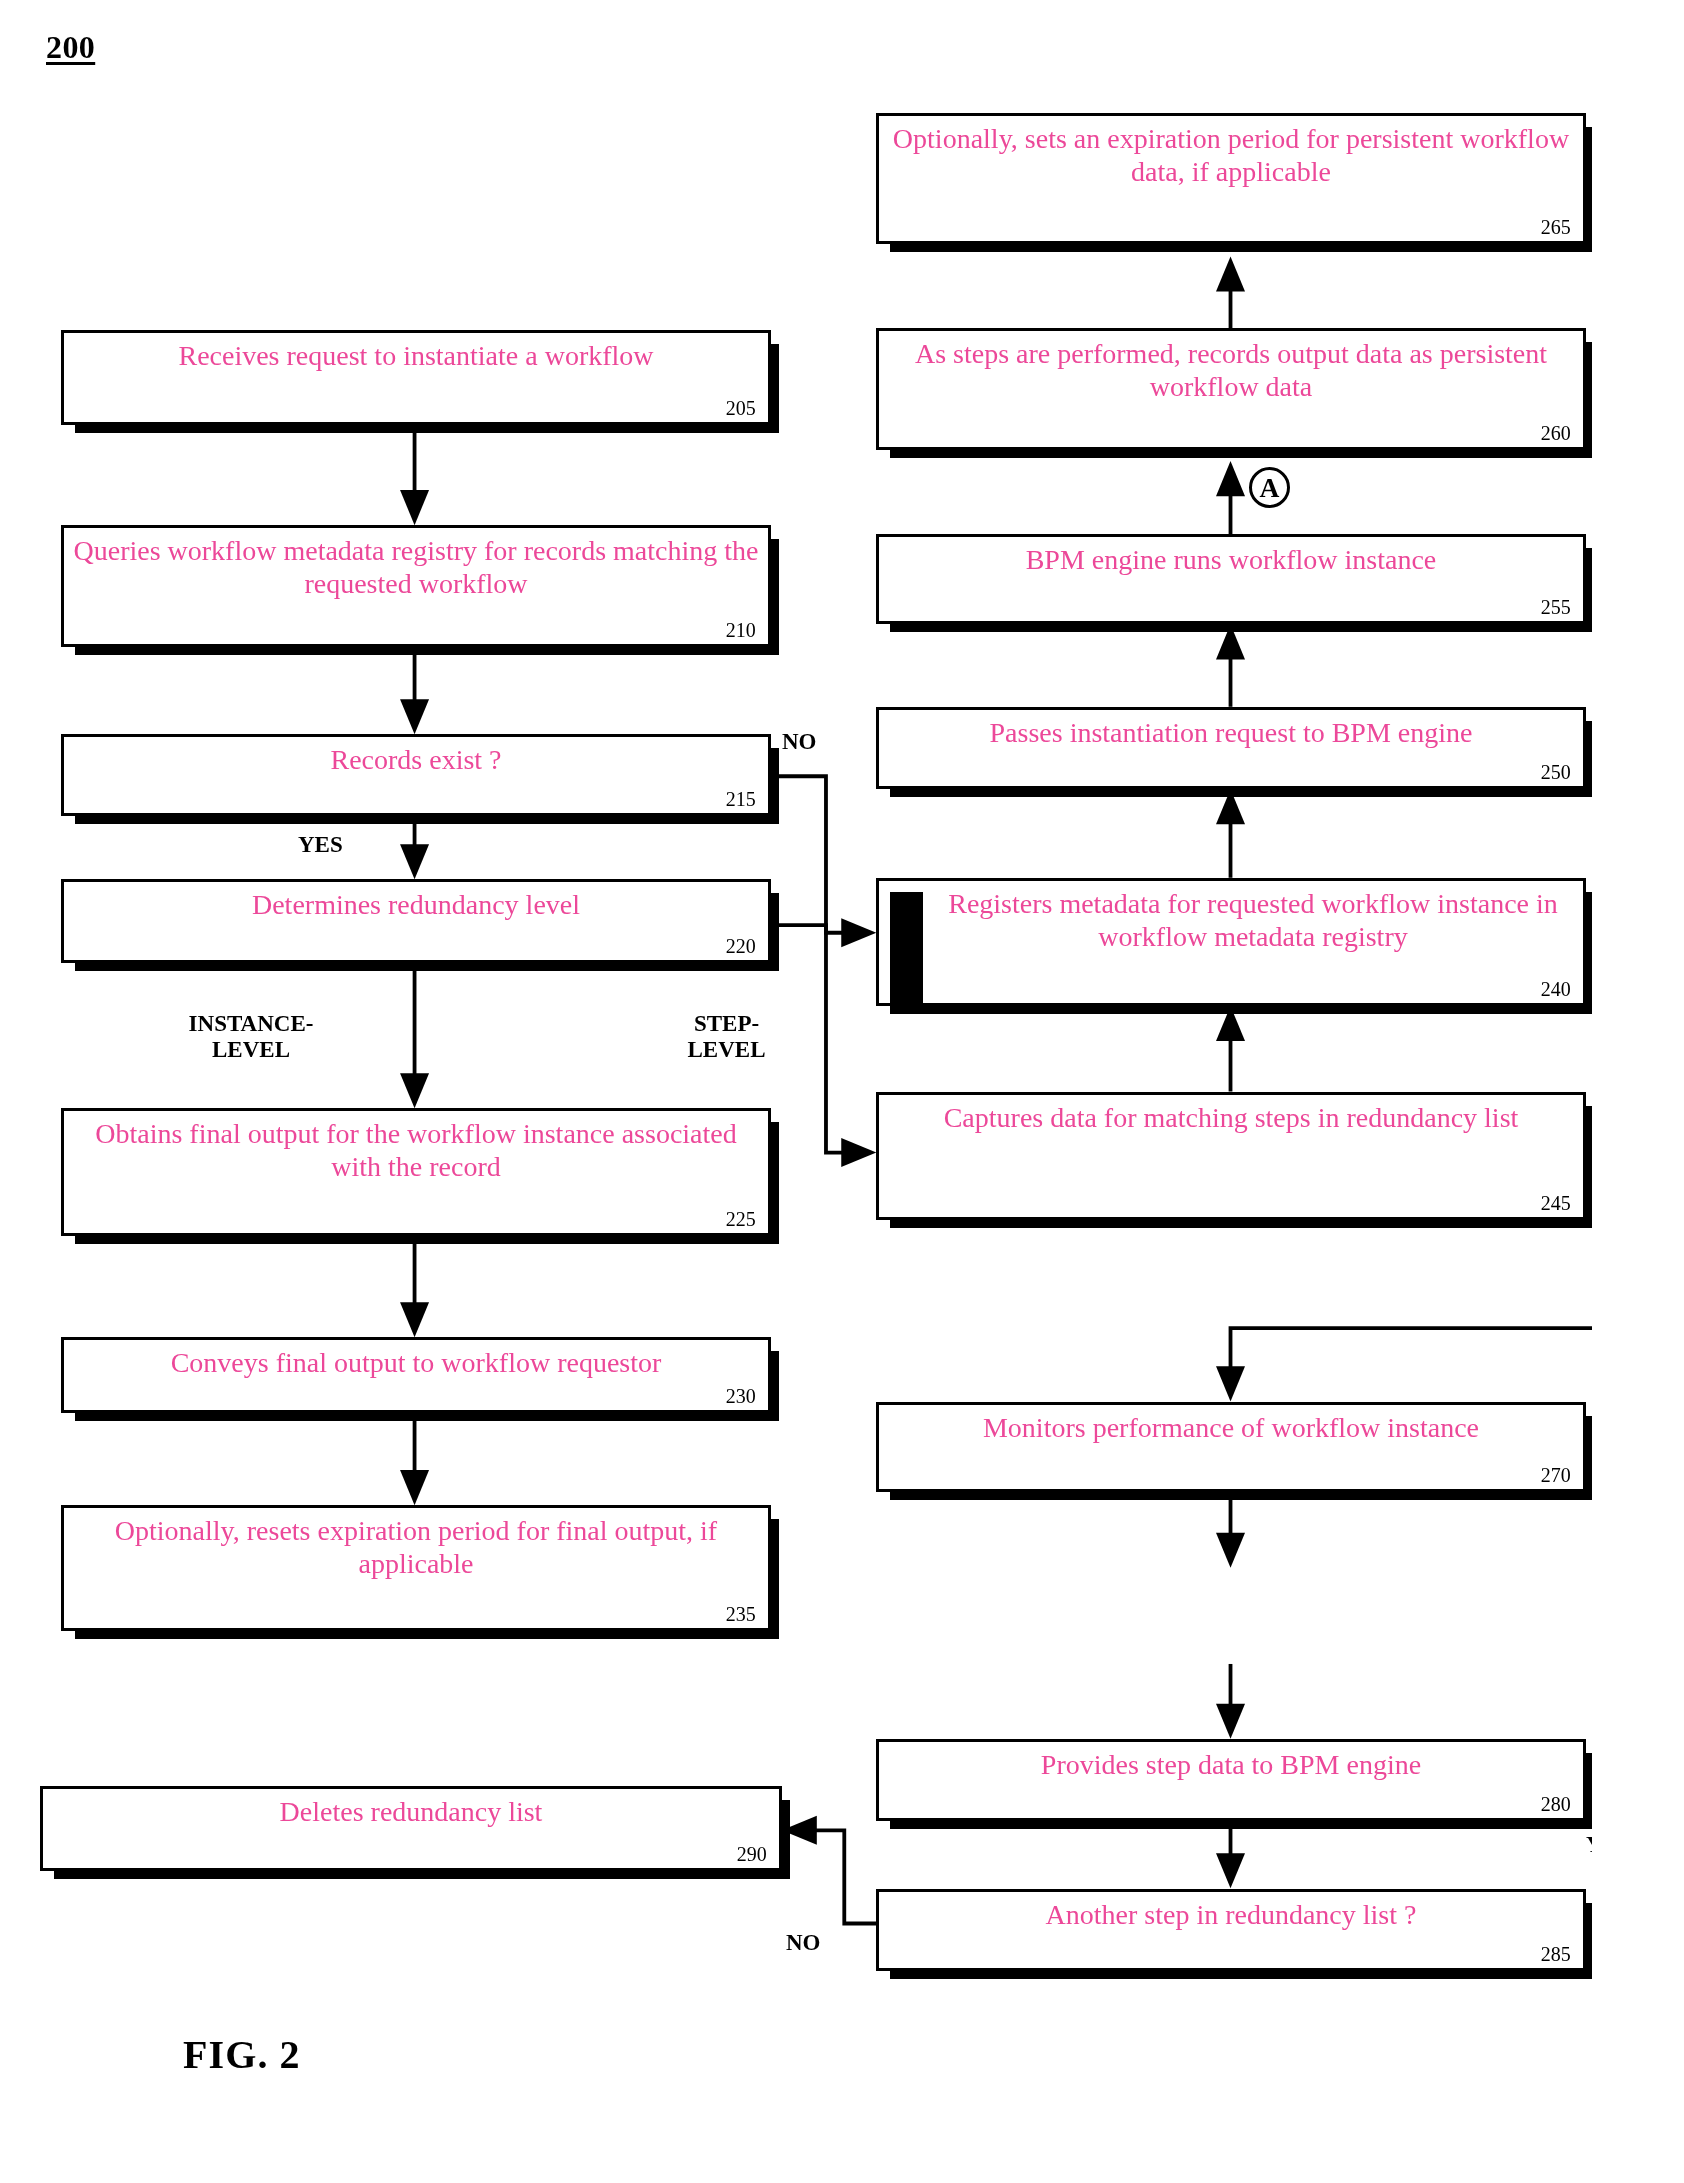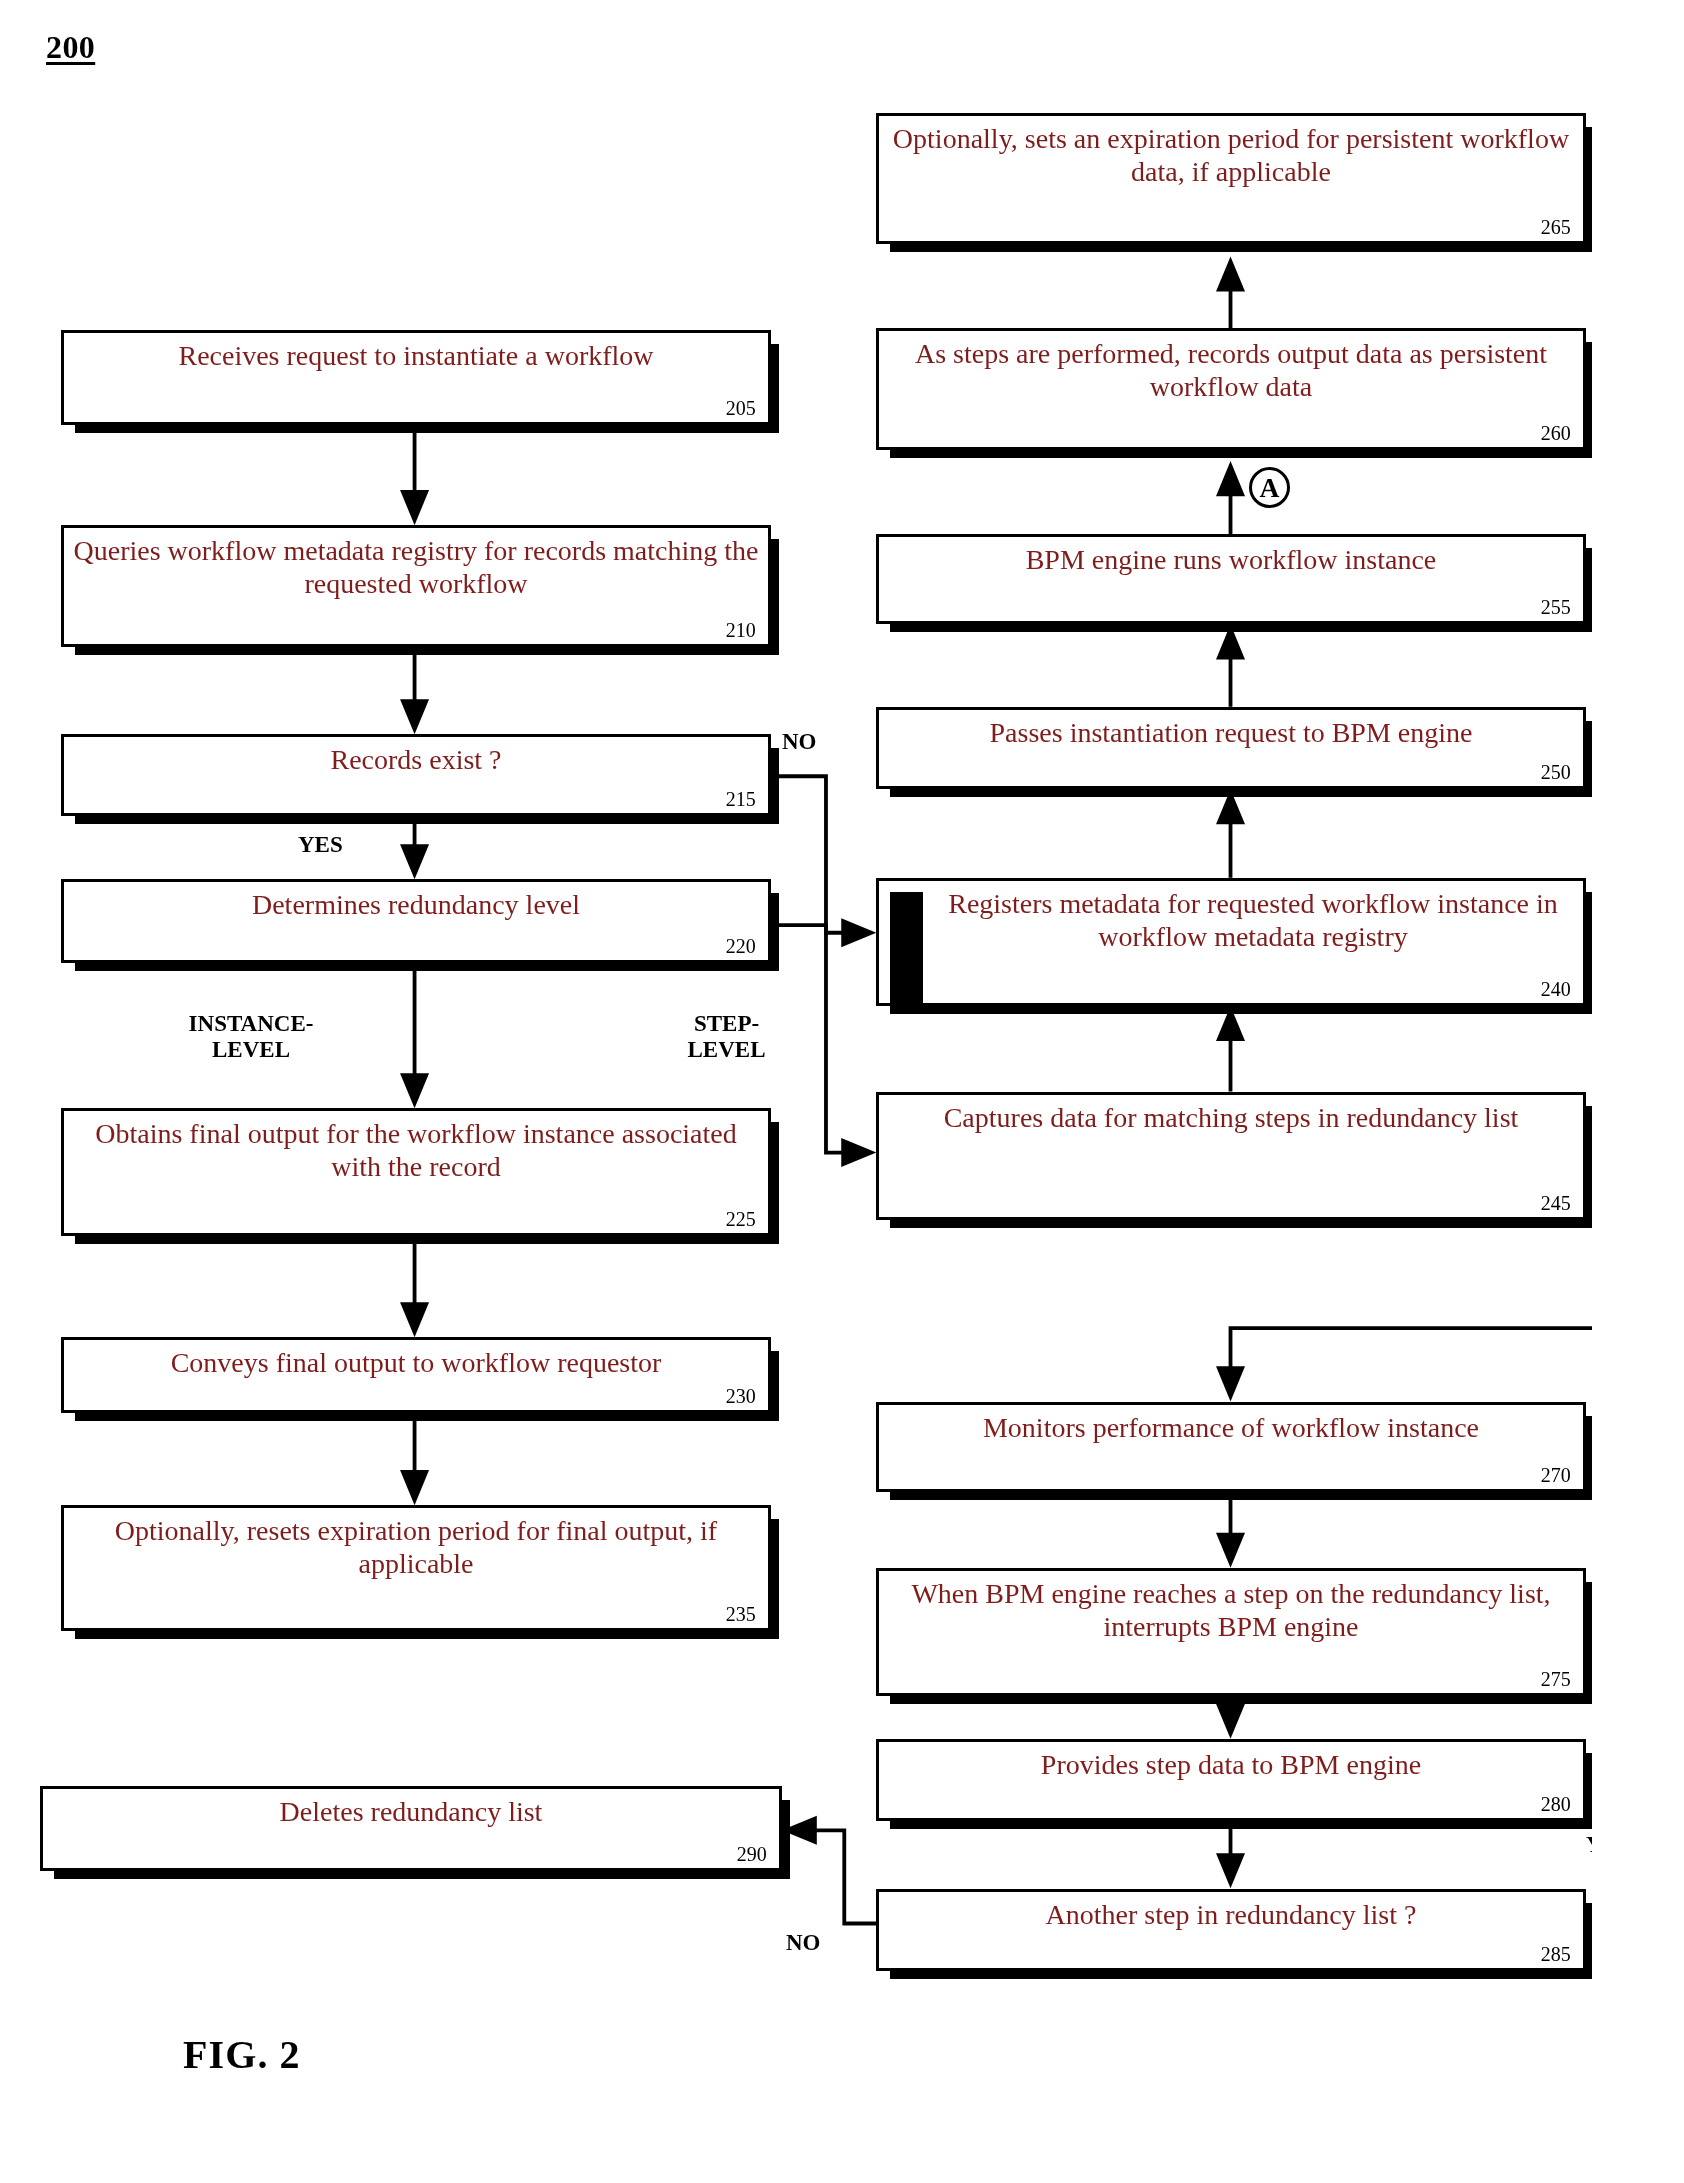--- a/index.html
+++ b/index.html
@@ -66,21 +66,21 @@
     background: #ffffff;
   }
   .box-text {
     position: absolute;
     left: 9.2px;
     right: 9.2px;
     top: 6.1px;
     text-align: center;
     font-size: 28px;
     line-height: 1.18;
-    color: #7f1d1d;
+    color: #ec4899;
   }
   .box-ref {
     position: absolute;
     right: 12.2px;
     bottom: 3.1px;
     font-size: 20px;
     line-height: 1.1;
     color: #000;
   }
 
@@ -291,26 +291,20 @@
     </div>
   </div>
 
   <div class="box" style="left:876px; top:1402px; width:710px; height:90px;">
     <div class="box-inner">
       <div class="box-text">Monitors performance of workflow instance</div>
       <div class="box-ref">270</div>
     </div>
   </div>
 
-  <div class="box" style="left:876px; top:1568px; width:710px; height:128px;">
-    <div class="box-inner">
-      <div class="box-text">When BPM engine reaches a step on the redundancy list, interrupts BPM engine</div>
-      <div class="box-ref">275</div>
-    </div>
-  </div>
 
   <div class="box" style="left:876px; top:1739px; width:710px; height:82px;">
     <div class="box-inner">
       <div class="box-text">Provides step data to BPM engine</div>
       <div class="box-ref">280</div>
     </div>
   </div>
 
   <div class="box" style="left:876px; top:1889px; width:710px; height:82px;">
     <div class="box-inner">

